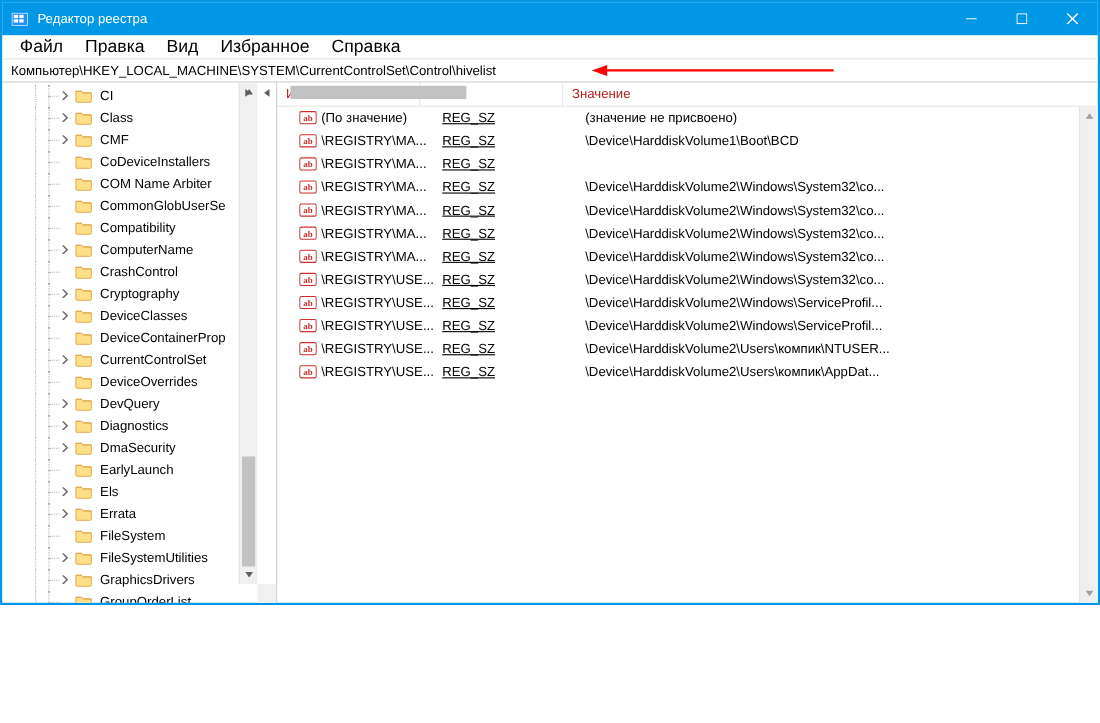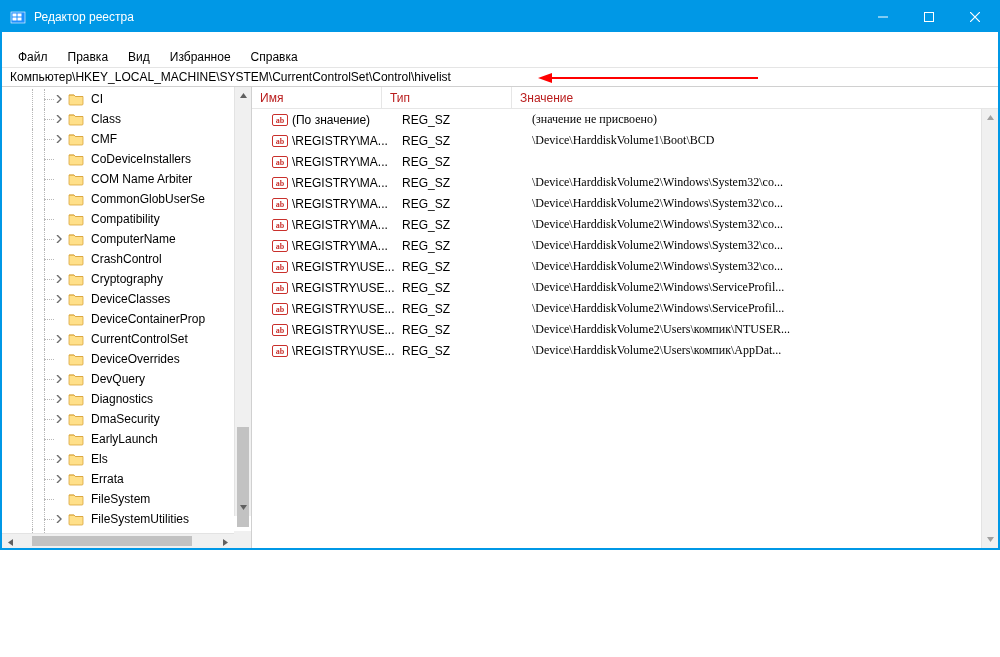--- a/index.html
+++ b/index.html
@@ -43,23 +43,22 @@
     color: #fff;
   }
   .titlebar .win-btn svg { display: block; }
 
   
   .menubar {
     height: 22px;
     display: flex;
     align-items: center;
     padding: 0 6px;
-    font-size: 12px;
+    font-size: 16px;
     border-bottom: 1px solid #e5e5e5;
-    margin-top: 16px;
   }
   .menubar .menu-item {
     padding: 2px 10px;
   }
 
   
   .addressbar {
     height: 22px;
     display: flex;
     align-items: center;
@@ -88,21 +87,21 @@
     display: flex;
     min-height: 0;
   }
 
   
   .tree-panel {
     width: 250px;
     border-right: 1px solid #d0d0d0;
     position: relative;
     display: flex;
-    flex-direction: column;
+    flex-direction: row;
     min-height: 0;
   }
   .tree-scroll {
     flex: 1 1 auto;
     overflow: hidden;
     position: relative;
   }
   .tree {
     padding: 2px 0 0 0;
   }
@@ -229,22 +228,22 @@
   }
   .list-row {
     display: flex;
     height: 21px;
     align-items: center;
     white-space: nowrap;
     margin-left: 12px;
   }
   .list-row .cell { overflow: hidden; text-overflow: ellipsis; padding: 0 8px; }
   .list-row .cell.name  { width: 130px; display:flex; align-items:center; gap:4px; }
-  .list-row .cell.type  { width: 130px; }
-  .list-row .cell.value { flex: 1 1 auto; font-family: Liberation Serif, serif; }
+  .list-row .cell.type  { width: 130px; text-decoration: underline; }
+  .list-row .cell.value { flex: 1 1 auto; }
 
   .reg-icon {
     width: 16px; height: 16px; flex: 0 0 auto;
   }
 
   
   .list-vscroll {
     position: absolute;
     right: 0; top: 0; bottom: 0;
     width: 17px;

